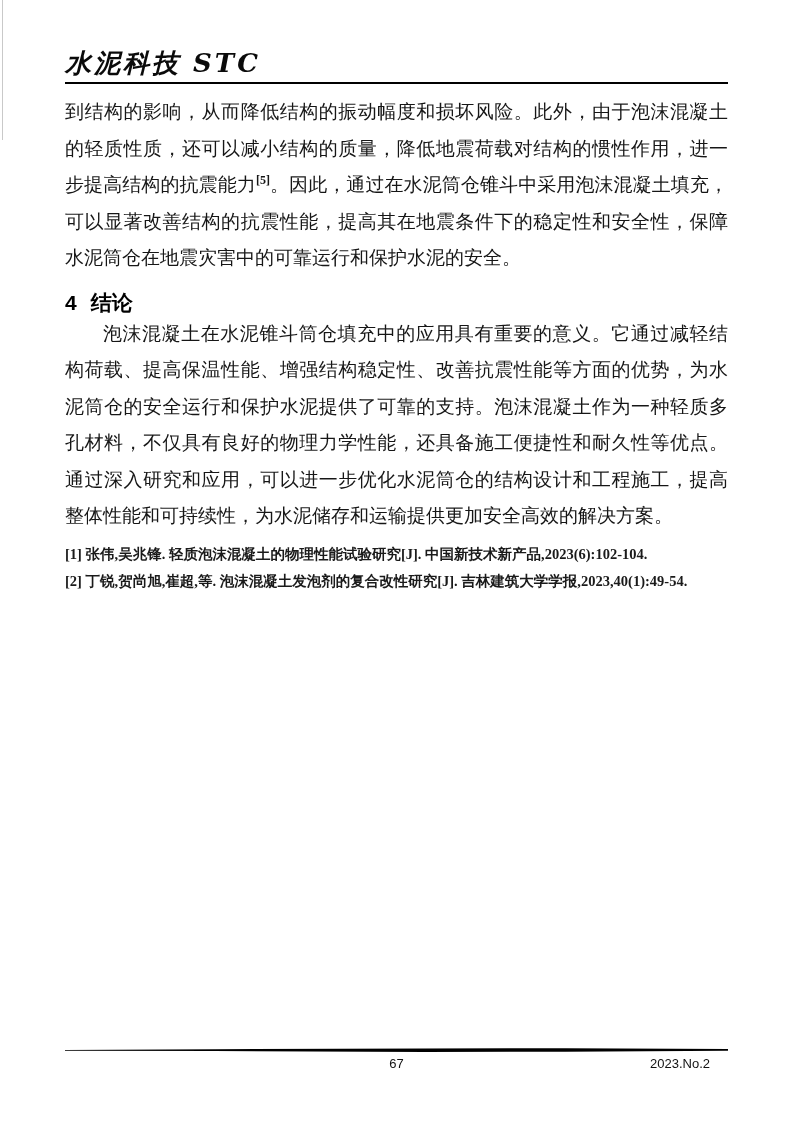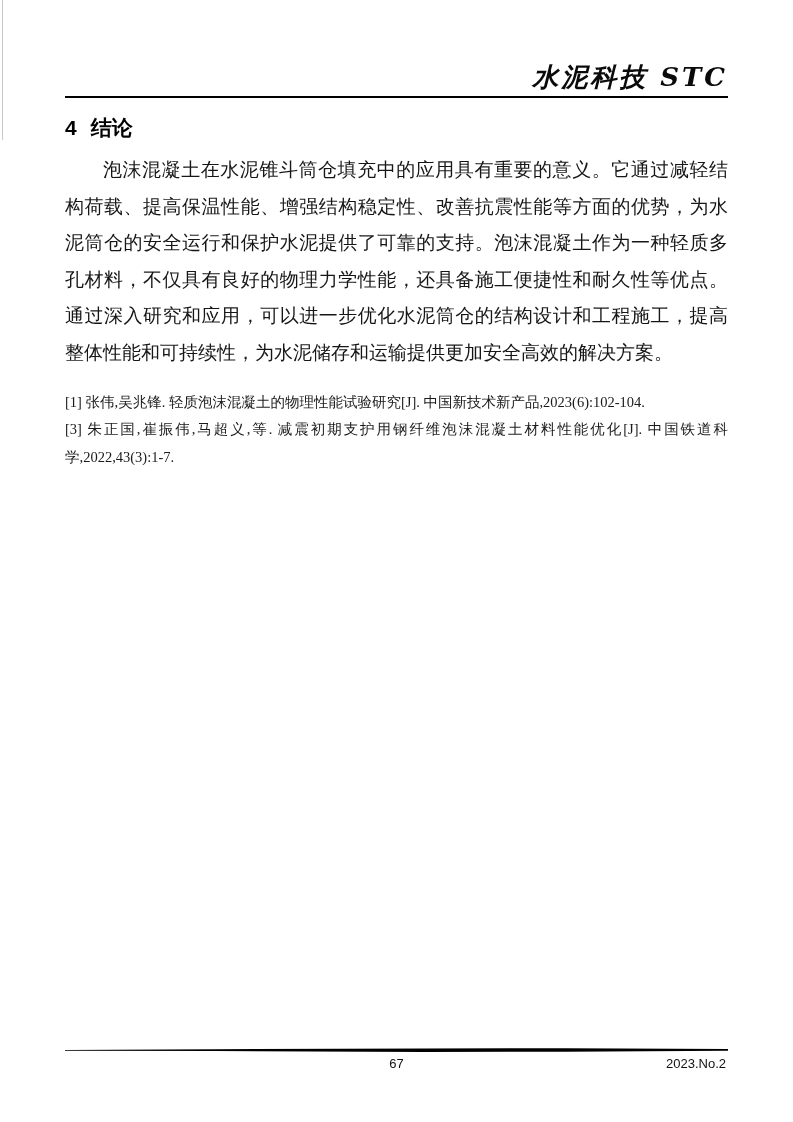--- a/index.html
+++ b/index.html
@@ -17,23 +17,23 @@
   }
   
   .scan-edge {
     position: absolute;
     left: 2px; top: 0;
     width: 1px; height: 140px;
     background: #c9c9c9;
   }
 
   .header {
-    margin: 16px 65px;
+    margin: 2px 65px;
     padding-top: 44px;
-    text-align: right;
+    text-align: left;
     border-bottom: 2.5px solid #000;
     padding-bottom: 2px;
   }
   .journal-title {
     display: inline-block;
     font-family: "DejaVu Serif", "Liberation Serif", serif;
     font-style: italic;
     font-weight: 600;
     font-size: 26px;
     line-height: 34px;
@@ -63,38 +63,37 @@
     font-family: "Liberation Sans", "DejaVu Sans", sans-serif;
     font-weight: bold;
     font-size: 21px;
     line-height: 27px;
     color: #000;
     display: flex;
     gap: 14px;
   }
 
   .conclusion-par {
-    margin-top: 11px;
     font-size: 19px;
     line-height: 36.5px;
     text-align: justify;
     text-justify: inter-character;
     text-indent: 2em;
     color: #161616;
   }
 
   .ref-heading {
     margin-top: 155px;
     font-family: "Liberation Sans", "DejaVu Sans", sans-serif;
     font-weight: bold;
     font-size: 16px;
     line-height: 20px;
     color: #000;
   }
-  .ref-list { margin-top: 18px; }
+  .ref-list { margin-top: 6px; font-weight: bold; }
   .ref-item {
     font-size: 14.5px;
     line-height: 27.4px;
     text-align: justify;
     text-justify: inter-character;
     color: #1a1a1a;
   }
 
   .footer {
     position: absolute;
@@ -113,48 +112,49 @@
     color: #111;
   }
   .page-number {
     position: absolute;
     left: 50%;
     transform: translateX(-50%);
     top: 2px;
   }
   .issue-label {
     position: absolute;
-    right: 2px;
+    right: 18px;
     top: 2px;
   }
 </style>
 </head>
 <body>
 
 <div class="page">
   <div class="scan-edge"></div>
 
   <div class="header">
     <span class="journal-title">水泥科技 STC</span>
   </div>
 
   <div class="content">
 
+    <p class="body-par"><span>到结构的影响，从而降低结构的振动幅度和损坏风险。此外，由于泡沫混凝土的轻质性质，还可以减小结构的质量，降低地震荷载对结构的惯性作用，进一步提高结构的抗震能力</span><sup>[5]</sup><span>。因此，通过在水泥筒仓锥斗中采用泡沫混凝土填充，可以显著改善结构的抗震性能，提高其在地震条件下的稳定性和安全性，保障水泥筒仓在地震灾害中的可靠运行和保护水泥的安全。</span></p>
 
     <h2 class="section-heading">
       <span>4</span>
       <span>结论</span>
     </h2>
 
     <p class="conclusion-par">泡沫混凝土在水泥锥斗筒仓填充中的应用具有重要的意义。它通过减轻结构荷载、提高保温性能、增强结构稳定性、改善抗震性能等方面的优势，为水泥筒仓的安全运行和保护水泥提供了可靠的支持。泡沫混凝土作为一种轻质多孔材料，不仅具有良好的物理力学性能，还具备施工便捷性和耐久性等优点。通过深入研究和应用，可以进一步优化水泥筒仓的结构设计和工程施工，提高整体性能和可持续性，为水泥储存和运输提供更加安全高效的解决方案。</p>
 
 
     <div class="ref-list">
       <div class="ref-item">[1] 张伟,吴兆锋. 轻质泡沫混凝土的物理性能试验研究[J]. 中国新技术新产品,2023(6):102-104.</div>
-      <div class="ref-item">[3] 朱正国,崔振伟,马超义,等. 减震初期支护用钢纤维泡沫混凝土材料性能优化[J]. 中国铁道科学,2022,43(3):1-7.</div>
+      <div class="ref-item">[2] 丁锐,贺尚旭,崔超,等. 泡沫混凝土发泡剂的复合改性研究[J]. 吉林建筑大学学报,2023,40(1):49-54.</div>
     </div>
 
   </div>
 
   <div class="footer">
     <svg class="footer-rule" viewBox="0 0 663 5" preserveAspectRatio="none" aria-hidden="true">
       <path d="M0,2.0 L150,1.2 L360,0.5 L500,0.2 L663,1.0 L663,2.8 L500,3.8 L360,3.9 L150,3.0 L0,2.8 Z" fill="#000"></path>
     </svg>
     <div class="footer-row">
       <span class="page-number">67</span>

